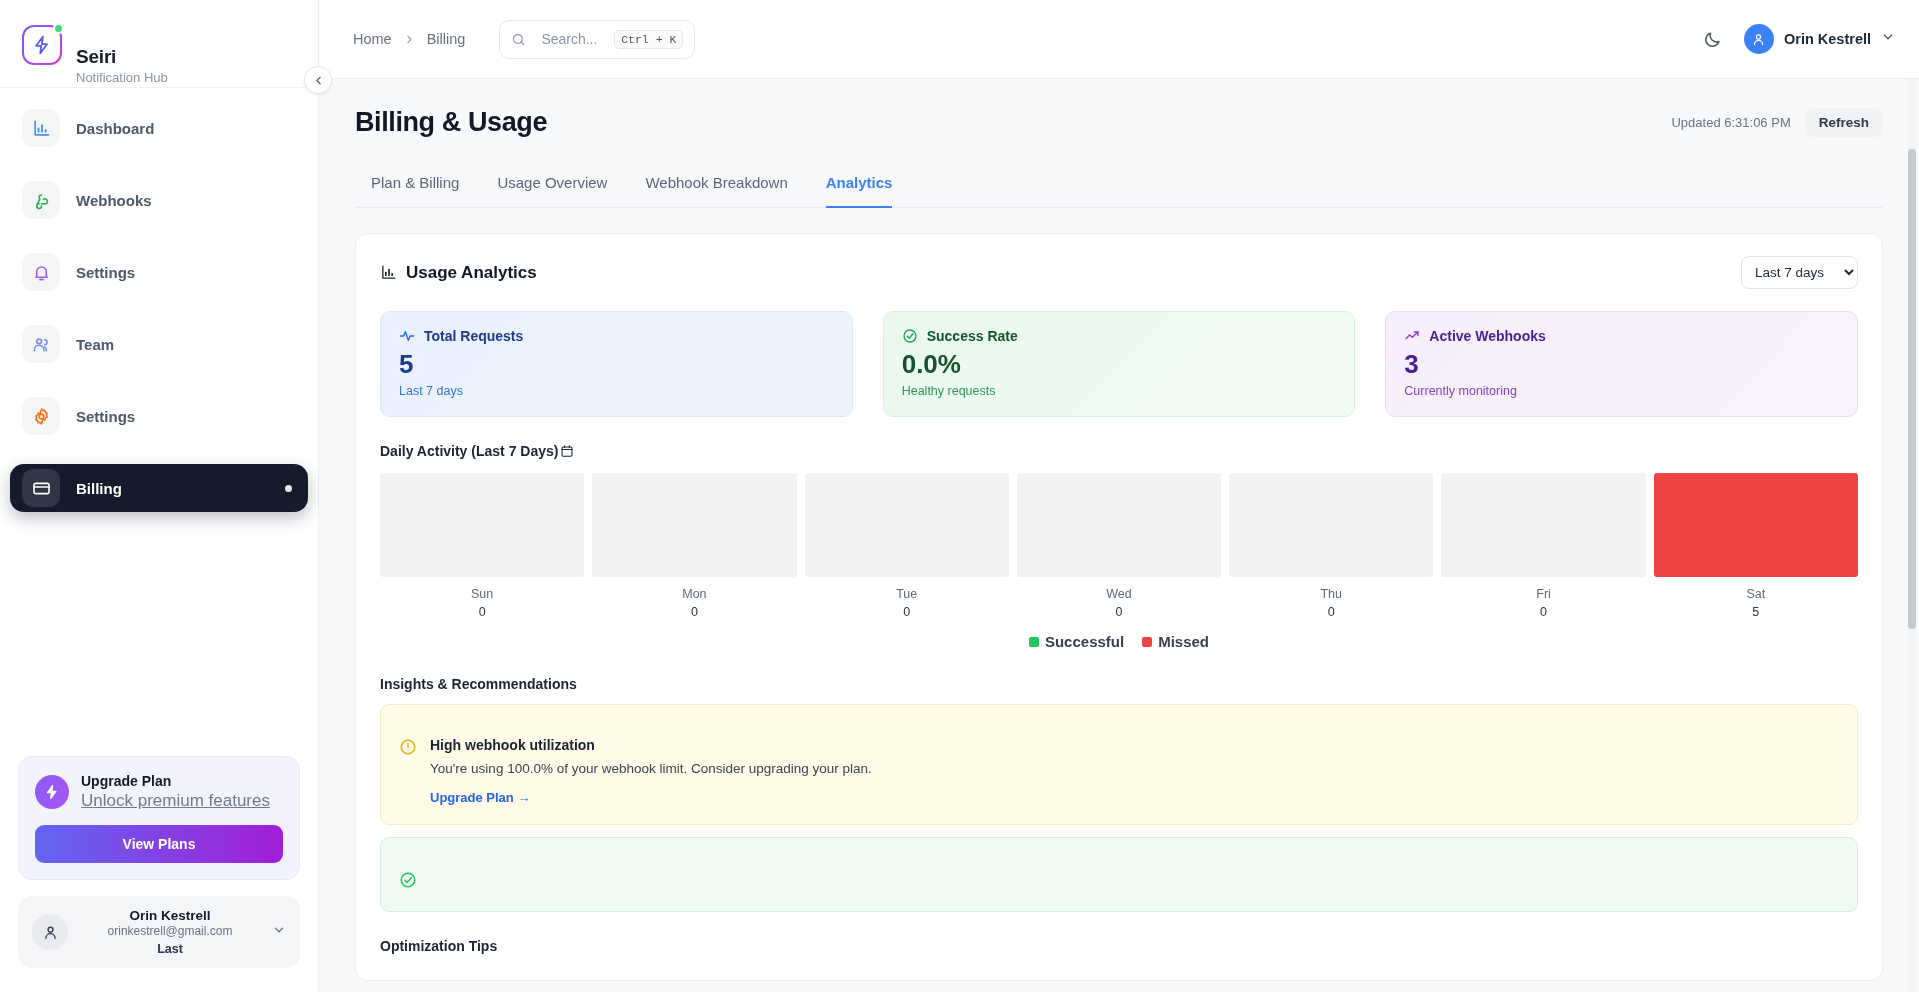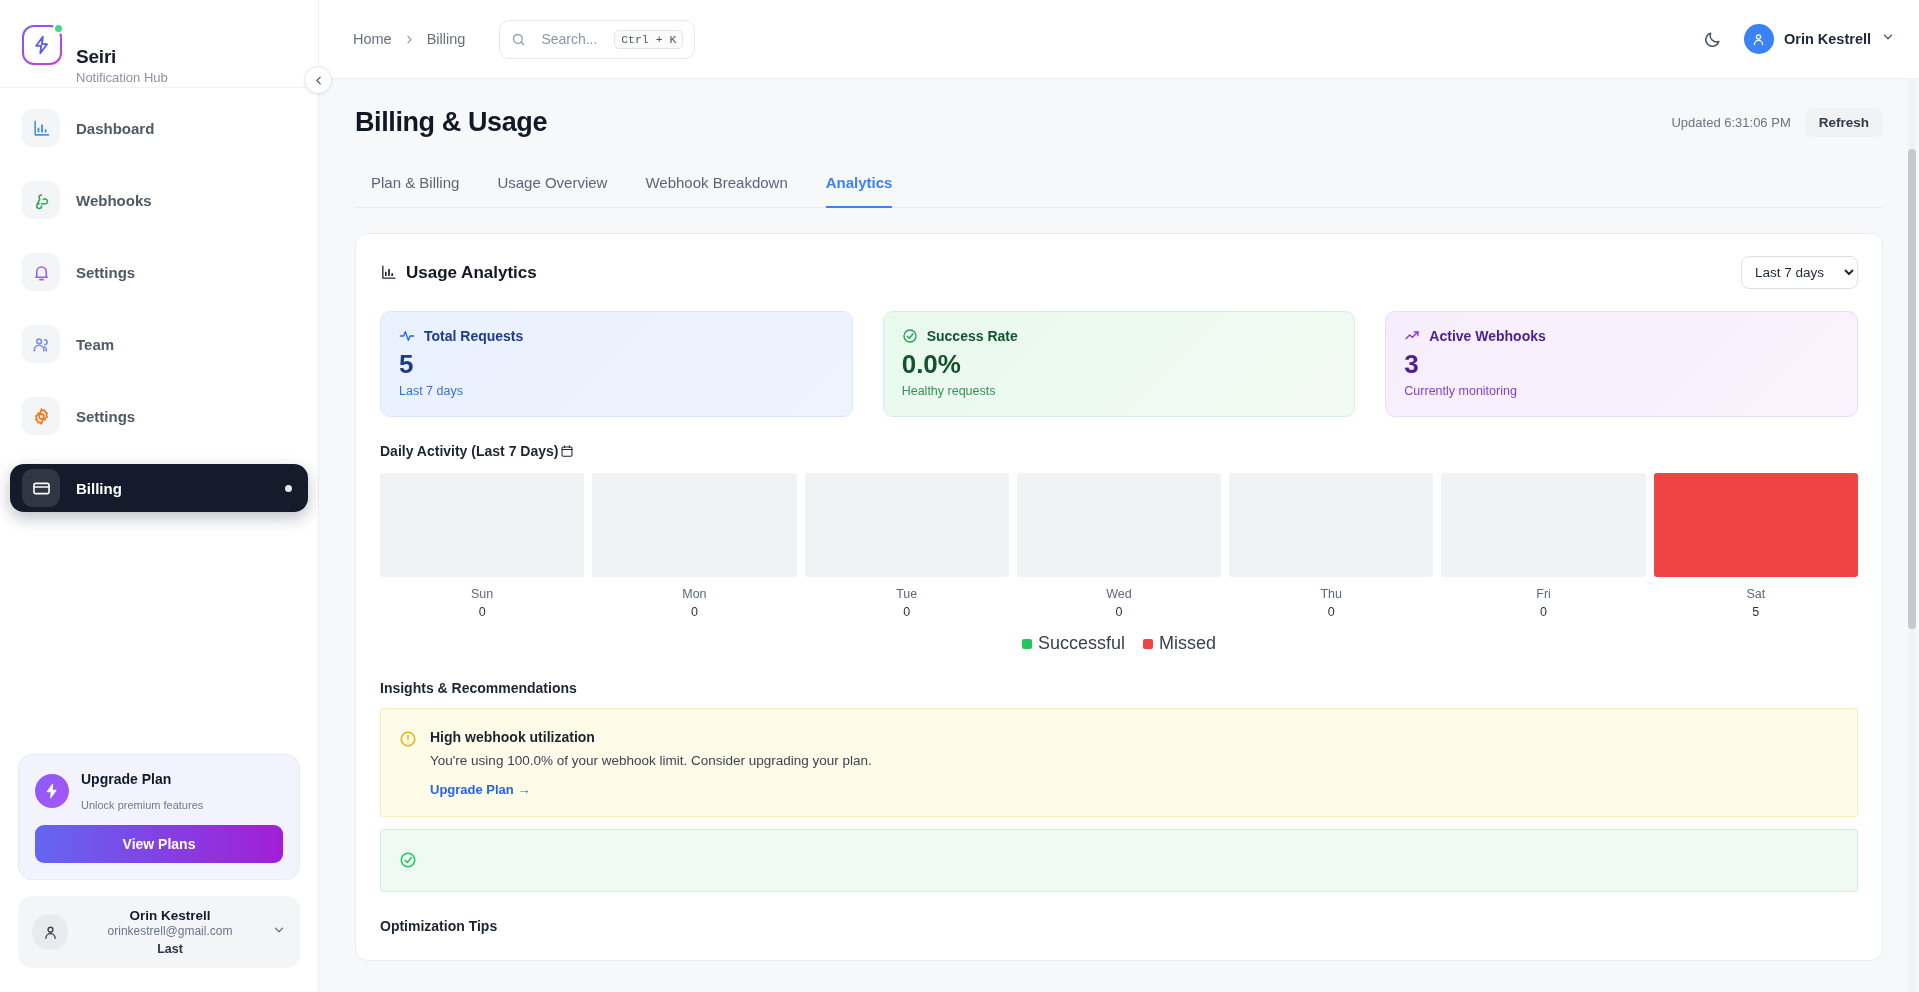--- a/index.html
+++ b/index.html
@@ -95,21 +95,21 @@
     border-radius: 14px; padding: 16px;
   }
   .upgrade-top { display: flex; align-items: center; gap: 12px; }
   .upgrade-bolt {
     width: 34px; height: 34px; border-radius: 50%;
     background: linear-gradient(135deg,#8b5cf6,#a855f7);
     display: flex; align-items: center; justify-content: center; flex: 0 0 34px;
   }
   .upgrade-bolt svg { width: 16px; height: 16px; }
   .upgrade-title { font-size: 14px; font-weight: 700; color: #121a29; }
-  .upgrade-sub { font-size: 11px; color: #707a8a; margin-top: 12px; }
+  .upgrade-sub { font-size: 17px; color: #707a8a; margin-top: 2px; text-decoration: underline; }
   .view-plans-btn {
     display: block; width: 100%; margin-top: 14px;
     height: 38px; border: none; border-radius: 9px;
     background: linear-gradient(90deg,#6366f1,#a21ed6);
     color: #fff; font-size: 14px; font-weight: 700; cursor: pointer;
     font-family: inherit;
   }
 
   .user-card {
     margin: 0 18px 24px 18px;
@@ -248,25 +248,25 @@
 
   .chart { margin-top: 14px; }
   .chart-bars { display: flex; gap: 8px; height: 104px; align-items: flex-end; }
   .bar-col { flex: 1 1 0; display: flex; flex-direction: column; justify-content: flex-end; height: 100%; }
   .bar { width: 100%; border-radius: 3px; }
   .chart-labels { display: flex; gap: 8px; margin-top: 10px; }
   .lab-col { flex: 1 1 0; text-align: center; }
   .lab-day { font-size: 12.5px; color: #5f6878; }
   .lab-val { font-size: 12.5px; color: #2c3442; margin-top: 4px; }
   .legend { display: flex; justify-content: center; gap: 18px; margin-top: 14px; }
-  .legend-item { display: flex; align-items: center; gap: 6px; font-size: 18px; color: #394150; }
+  .legend-item { display: flex; align-items: center; gap: 6px; font-size: 15px; color: #394150; font-weight: bold; }
   .legend-sw { width: 10px; height: 10px; border-radius: 2px; }
 
   .insight {
-    border-radius: 3px; padding: 20px 18px 18px 18px;
+    border-radius: 9px; padding: 32px 18px 18px 18px;
     margin-top: 12px; display: flex; gap: 13px;
   }
   .insight.warn { background: #fefbe9; border: 1px solid #f7ecc0; }
   .insight.ok { background: #effaf2; border: 1px solid #d4f0dd; }
   .insight-ico { flex: 0 0 18px; padding-top: 1px; }
   .insight-ico svg { width: 18px; height: 18px; }
   .insight-title { font-size: 14px; font-weight: 700; color: #1b2331; }
   .insight-desc { font-size: 13.5px; color: #3b4452; margin-top: 8px; }
   .insight-link {
     display: inline-block; margin-top: 14px;

